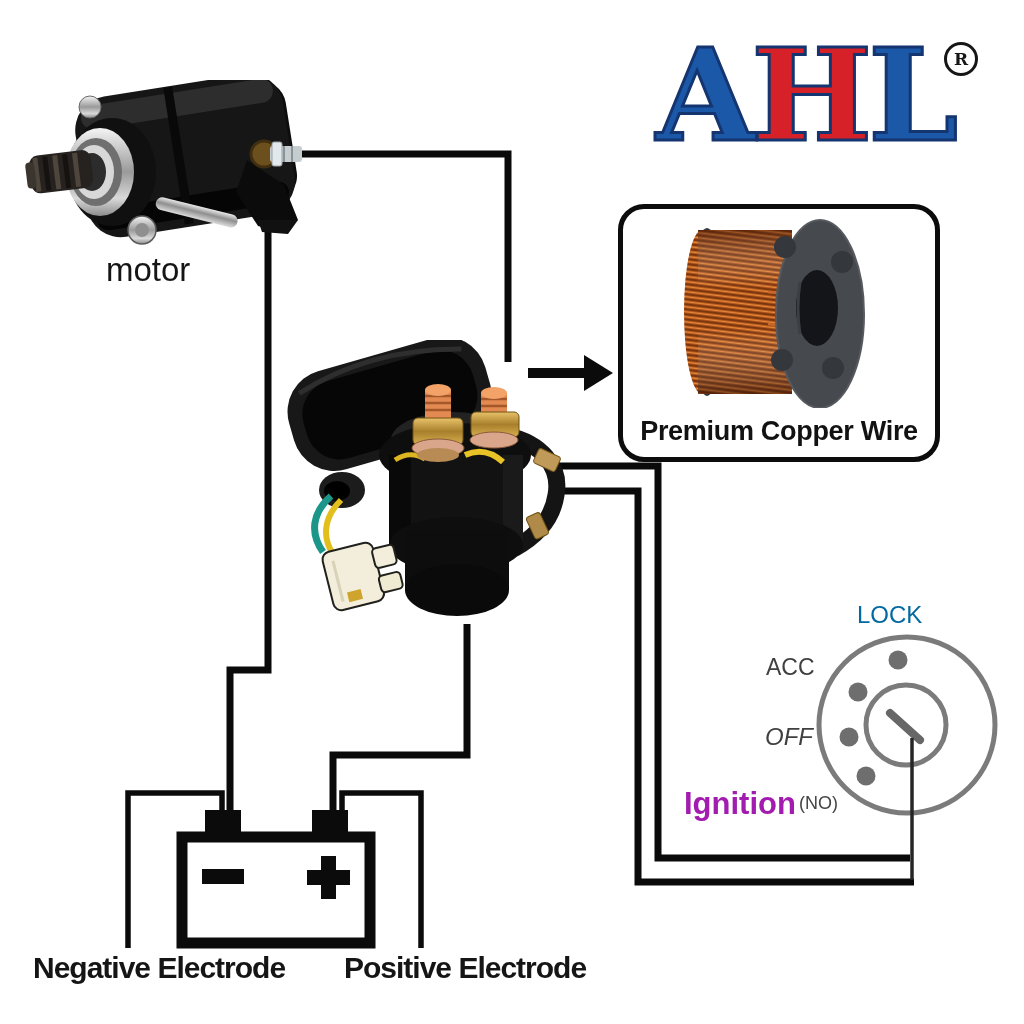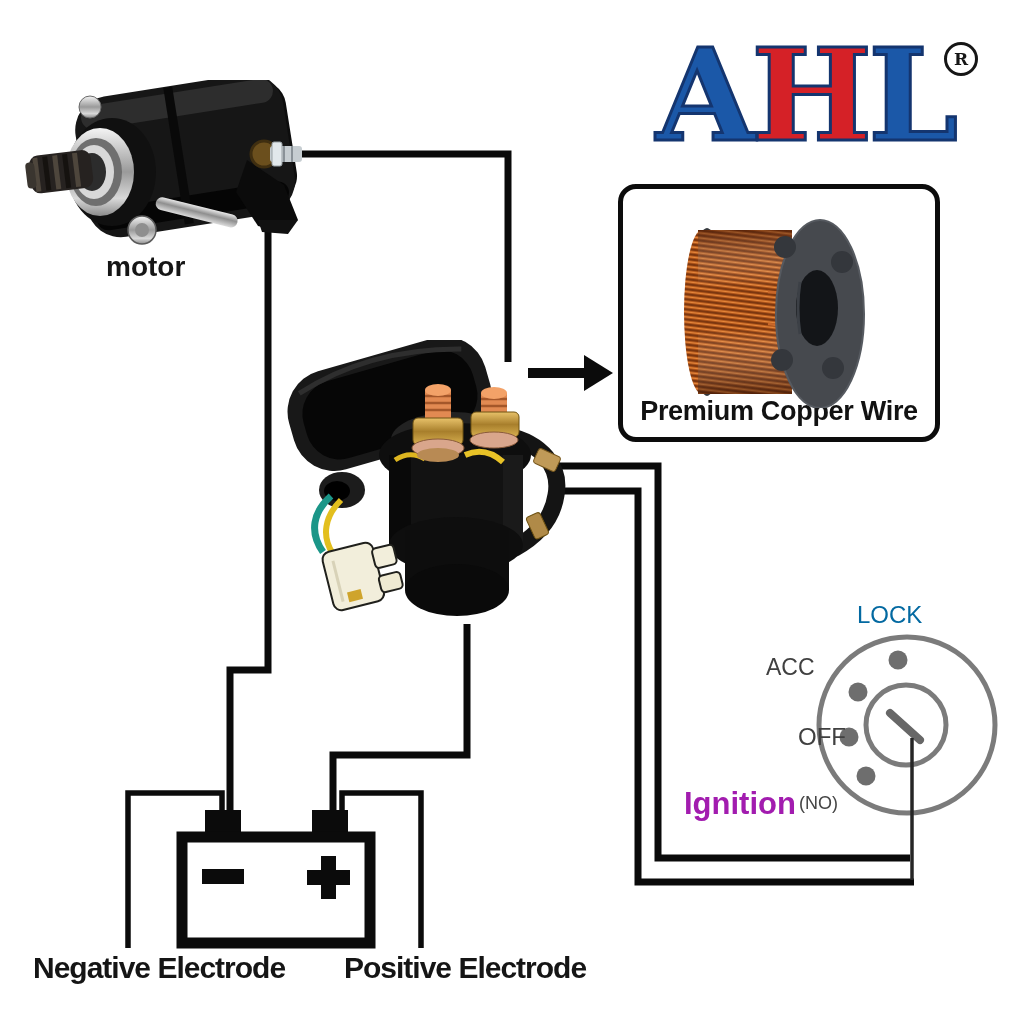--- a/index.html
+++ b/index.html
@@ -14,32 +14,32 @@
          font-family:"DejaVu Serif", serif;font-weight:bold;font-size:128px;line-height:1;
          letter-spacing:-4px;}
   #brand .lt{-webkit-text-stroke:3px #14356f;}
   .lt-blue{color:#1b58a8;}
   .lt-red{color:#d52127;}
   #regmark{position:absolute;left:944px;top:42px;width:28px;height:28px;border:3px solid #161616;
            border-radius:50%;display:flex;align-items:center;justify-content:center;
            font-family:"DejaVu Serif", serif;font-weight:bold;font-size:17px;color:#161616;}
 
   
-  #copper-box{position:absolute;left:618px;top:184px;width:312px;height:248px;background:#fff;
-              border:5px solid #0c0c0c;border-radius:18px;}
+  #copper-box{position:absolute;left:618px;top:204px;width:312px;height:248px;background:#fff;
+              border:5px solid #0c0c0c;border-radius:26px;}
   #premium-label{position:absolute;left:0;right:0;bottom:10px;text-align:center;
                  font-size:27px;font-weight:bold;letter-spacing:-0.3px;color:#121212;}
 
   
-  #motor-label{left:106px;top:251px;font-size:28px;font-weight:bold;}
+  #motor-label{left:106px;top:251px;font-size:33px;font-weight:normal;}
   #neg-label{left:33px;top:951px;font-size:30px;font-weight:bold;letter-spacing:-1px;}
   #pos-label{left:344px;top:951px;font-size:30px;font-weight:bold;letter-spacing:-1px;}
   #lock-label{left:857px;top:601px;font-size:24px;color:#0369a1;}
   #acc-label{left:766px;top:654px;font-size:23px;color:#404040;}
-  #off-label{left:798px;top:723px;font-size:24px;color:#404040;}
+  #off-label{left:765px;top:723px;font-size:24px;color:#404040;font-style:italic;}
   #ignition-label{left:684px;top:786px;font-size:31px;font-weight:bold;color:#a21caf;}
   #ignition-no-label{left:799px;top:793px;font-size:18px;color:#454545;}
 </style>
 </head>
 <body>
 
 <div id="canvas">
 
   <svg class="abs" style="left:0;top:0;" width="1024" height="1024" viewBox="0 0 1024 1024">
 

